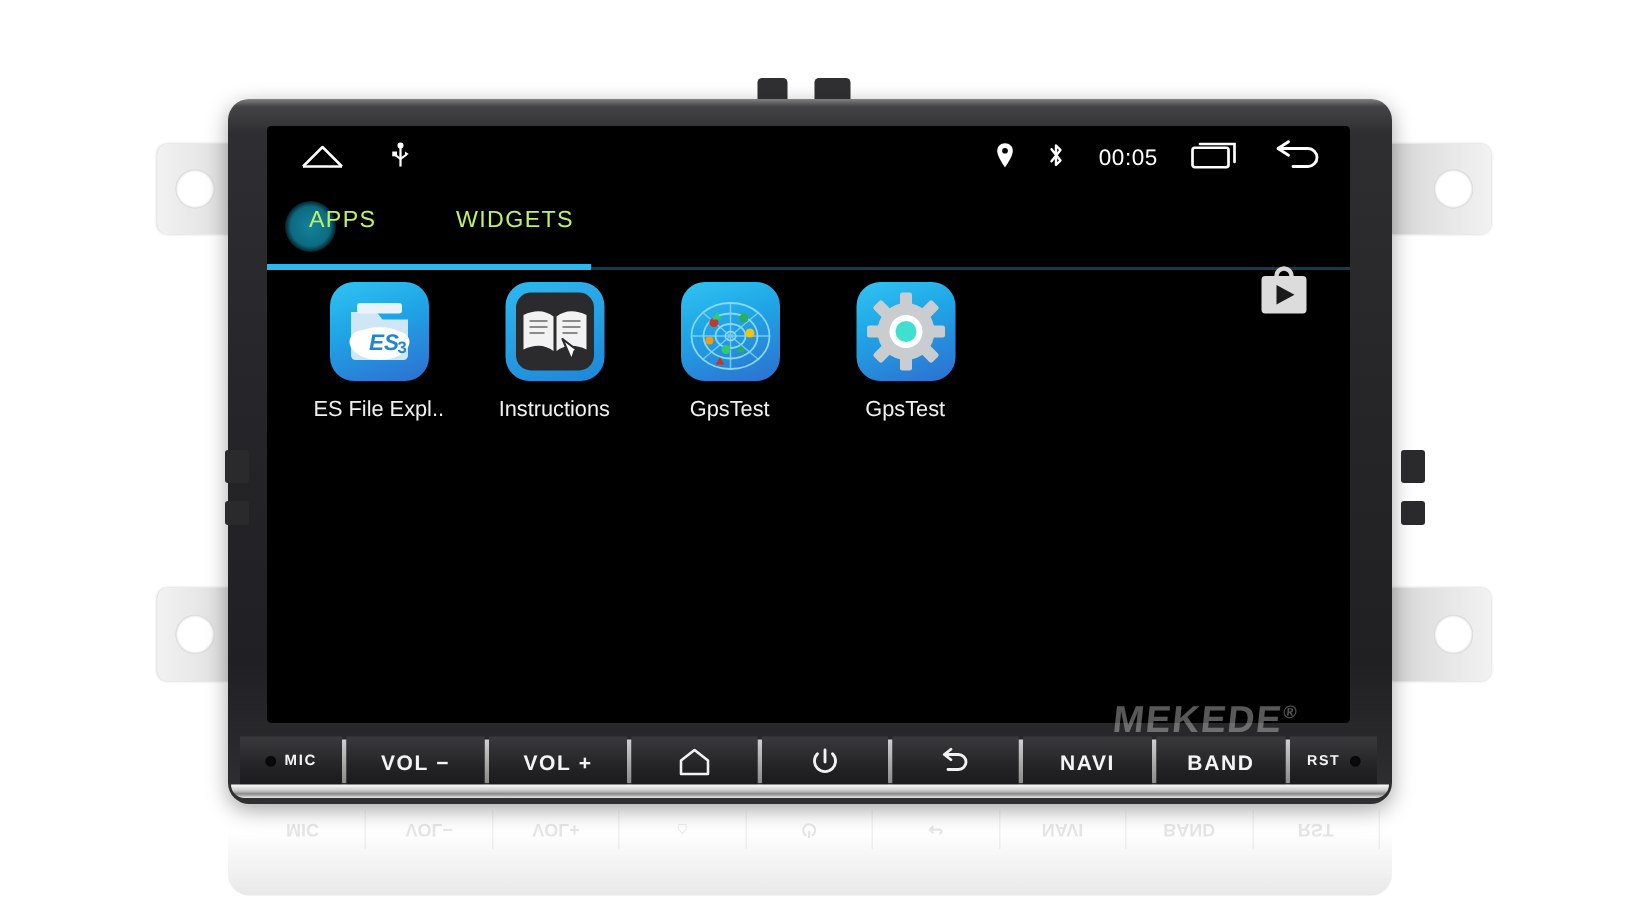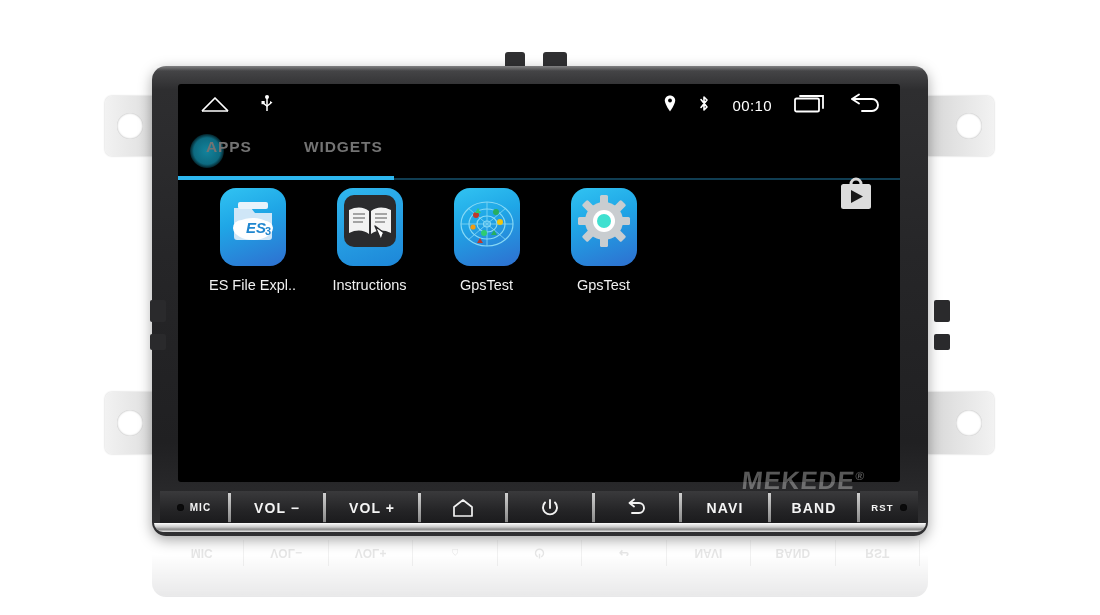--- a/index.html
+++ b/index.html
@@ -73,38 +73,38 @@
   }
 
   
   .statusbar{position:absolute;left:0;top:0;width:100%;height:46px;}
   .sb-left{position:absolute;left:22px;top:10px;display:flex;align-items:center;gap:30px;}
   .sb-right{position:absolute;right:16px;top:9px;display:flex;align-items:center;gap:22px;}
   .sb-time{color:#fff;font-size:15px;letter-spacing:.4px;}
 
   
   .tabrow{position:absolute;left:0;top:48px;width:100%;height:46px;}
-  .tab{position:absolute;top:6px;color:#737373;font-size:15.5px;font-weight:bold;letter-spacing:.9px;}
+  .tab{position:absolute;top:6px;color:#bef264;font-size:15.5px;font-weight:normal;letter-spacing:.9px;}
   .tab.apps{left:28px;}
   .tab.widgets{left:126px;}
   .glow{
     position:absolute;left:12px;top:2px;width:34px;height:34px;border-radius:50%;
     background:radial-gradient(circle,#13839c 0%,#0d6a80 55%,rgba(8,60,74,0) 78%);
   }
   .underline{position:absolute;left:0;top:44px;width:216px;height:4px;background:#2db7ef;}
   .tabdivider{position:absolute;left:0;top:46px;width:100%;height:2px;background:#103d52;}
 
   
   .play-shortcut{position:absolute;right:22px;top:44px;width:44px;height:40px;}
 
   
   .grid{position:absolute;left:0;top:104px;width:100%;}
   .row{display:flex;padding-left:16px;}
   .app{width:117px;display:flex;flex-direction:column;align-items:center;}
-  .app .iconbox{width:66px;height:78px;border-radius:16px;position:relative;overflow:hidden;}
+  .app .iconbox{width:66px;height:66px;border-radius:16px;position:relative;overflow:hidden;}
   .app .label{margin-top:11px;color:#f0f0f0;font-size:14.5px;white-space:nowrap;}
 
   .ic-blue{background:linear-gradient(160deg,#31c3f2 0%,#1fa6e6 40%,#2e6fd0 100%);}
   .ic-dark{background:linear-gradient(160deg,#2fb8ee 0%,#1d86d8 100%);}
 
   
   .btnbar{
     position:absolute;left:160px;top:491px;width:760px;height:33px;
     display:flex;align-items:stretch;
   }
@@ -202,21 +202,21 @@
           <svg width="12" height="17" viewBox="0 0 12 17">
               <path d="M6 0.5C3 0.5 0.8 2.7 0.8 5.6 0.8 9.4 6 16.5 6 16.5s5.2-7.1 5.2-10.9C11.2 2.7 9 0.5 6 0.5z" fill="#fff"></path>
               <circle cx="6" cy="5.5" r="1.9" fill="#000"></circle>
             </svg>
         </span>
         <span>
           <svg width="12" height="17" viewBox="0 0 12 17">
               <path d="M3 4.5 L9 12 L6 15 V2 L9 5 L3 12.5" fill="none" stroke="#fff" stroke-width="1.6" stroke-linejoin="round" stroke-linecap="round"></path>
             </svg>
         </span>
-        <span class="sb-time">00:10</span>
+        <span class="sb-time">00:05</span>
         <span>
           <svg width="34" height="20" viewBox="0 0 34 20">
               <rect x="1" y="5.5" width="24" height="13" rx="1.6" fill="none" stroke="#fff" stroke-width="1.8"></rect>
               <path d="M6 3 H29 V15" fill="none" stroke="#fff" stroke-width="1.8" stroke-linecap="round"></path>
             </svg>
         </span>
         <span>
           <svg width="34" height="20" viewBox="0 0 34 20">
               <path d="M3 6 L10 1 L10 11 L3 6 Z" fill="none"></path>
               <path d="M2.5 6 H22 a6 6 0 0 1 0 12 H12" fill="none" stroke="#fff" stroke-width="1.9" stroke-linecap="round"></path>

